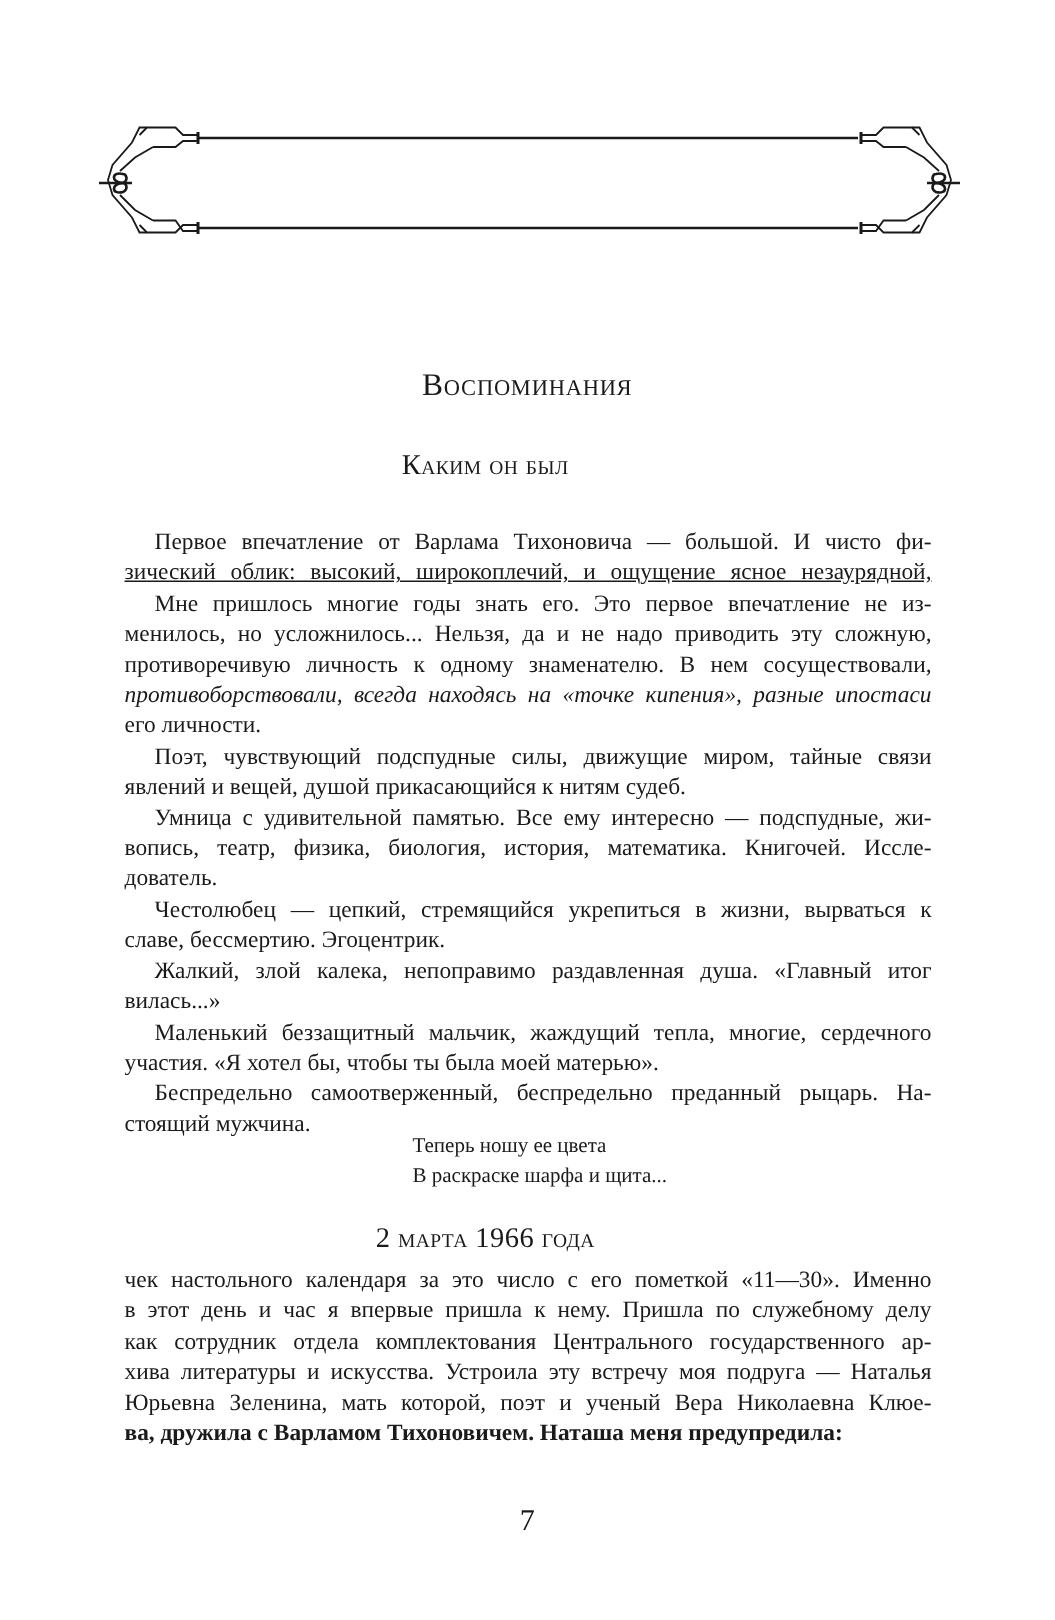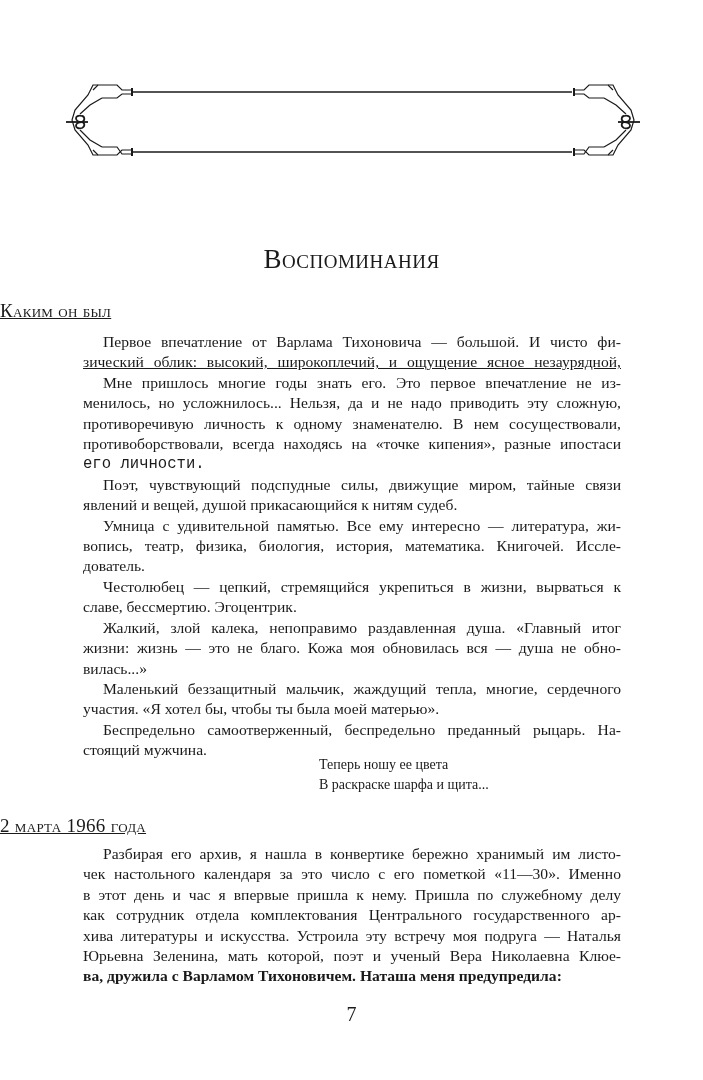--- a/index.html
+++ b/index.html
@@ -4,42 +4,42 @@
 <style>
   html, body { margin: 0; padding: 0; background: #ffffff; }
   body {
     width: 703px; height: 1080px; position: relative; overflow: hidden;
     font-family: "Liberation Serif", "DejaVu Serif", serif;
     color: #1a1a1a;
   }
   .frame { position: absolute; left: 60px; top: 70px; width: 586px; height: 90px; }
   .section-title {
     position: absolute; left: 0; width: 703px; top: 244px; text-align: center;
-    font-size: 27px; font-variant: small-caps; letter-spacing: 0.5px;
+    font-size: 21px; font-variant: small-caps; letter-spacing: 0.5px;
   }
   .chapter-title {
-    position: absolute; left: 0; width: 647px; text-align: left;
-    font-size: 19px; font-variant: small-caps; letter-spacing: 0.3px; text-decoration: underline;
+    position: absolute; left: 0; width: 647px; text-align: center;
+    font-size: 19px; font-variant: small-caps; letter-spacing: 0.3px;
   }
   .ch1 { top: 300px; }
   .ch2 { top: 815px; }
   .block {
     position: absolute; left: 83px; width: 538px;
     font-size: 15.6px; line-height: 20.4px; text-align: justify;
   }
   .block p { margin: 0; text-indent: 20px; }
   .line { display: block; white-space: nowrap; text-align: justify; text-align-last: justify; }
   .line.last { text-align-last: left; }
-  .b1 { top: 332px; }
+  .b1 { top: 352px; }
   .b2 { top: 844px; }
   .poem {
     position: absolute; left: 275px; top: 755px;
     font-size: 14px; line-height: 20px;
   }
-  .poem div { white-space: nowrap; margin-left: 44px; }
+  .poem div { white-space: nowrap; }
   .page-number {
     position: absolute; left: 0; width: 703px; top: 1003px; text-align: center;
     font-size: 20px;
   }
 </style>
 </head>
 <body>
 
 <svg class="frame" viewBox="0 0 586 90" fill="none" stroke="#1a1a1a" stroke-width="1.2">
 
@@ -83,39 +83,38 @@
 
 <div class="block b1" id="body-0">
     <p>
       <span class="line">Первое впечатление от Варлама Тихоновича — большой. И чисто фи-</span>
       <span class="line" style="margin-left: -20px; text-decoration: underline;">зический облик: высокий, широкоплечий, и ощущение ясное незаурядной,</span>
     </p>
     <p>
       <span class="line">Мне пришлось многие годы знать его. Это первое впечатление не из-</span>
       <span class="line" style="margin-left: -20px;">менилось, но усложнилось... Нельзя, да и не надо приводить эту сложную,</span>
       <span class="line" style="margin-left: -20px;">противоречивую личность к одному знаменателю. В нем сосуществовали,</span>
-      <span class="line" style="margin-left: -20px;">противоборствовали, всегда находясь на «точке кипения», разные ипостаси</span>
-      <span class="line last" style="margin-left: -20px; font-family: Liberation Mono, monospace;">его личности.</span>
+      <span class="line" style="margin-left: -20px; font-style: italic;">противоборствовали, всегда находясь на «точке кипения», разные ипостаси</span>
+      <span class="line last" style="margin-left: -20px;">его личности.</span>
     </p>
     <p>
       <span class="line">Поэт, чувствующий подспудные силы, движущие миром, тайные связи</span>
       <span class="line last" style="margin-left: -20px;">явлений и вещей, душой прикасающийся к нитям судеб.</span>
     </p>
     <p>
-      <span class="line">Умница с удивительной памятью. Все ему интересно — литература, жи-</span>
+      <span class="line">Умница с удивительной памятью. Все ему интересно — подспудные, жи-</span>
       <span class="line" style="margin-left: -20px;">вопись, театр, физика, биология, история, математика. Книгочей. Иссле-</span>
       <span class="line last" style="margin-left: -20px;">дователь.</span>
     </p>
     <p>
       <span class="line">Честолюбец — цепкий, стремящийся укрепиться в жизни, вырваться к</span>
       <span class="line last" style="margin-left: -20px;">славе, бессмертию. Эгоцентрик.</span>
     </p>
     <p>
       <span class="line">Жалкий, злой калека, непоправимо раздавленная душа. «Главный итог</span>
-      <span class="line" style="margin-left: -20px;">жизни: жизнь — это не благо. Кожа моя обновилась вся — душа не обно-</span>
       <span class="line last" style="margin-left: -20px;">вилась...»</span>
     </p>
     <p>
       <span class="line">Маленький беззащитный мальчик, жаждущий тепла, многие, сердечного</span>
       <span class="line last" style="margin-left: -20px;">участия. «Я хотел бы, чтобы ты была моей матерью».</span>
     </p>
     <p>
       <span class="line">Беспредельно самоотверженный, беспредельно преданный рыцарь. На-</span>
       <span class="line last" style="margin-left: -20px;">стоящий мужчина.</span>
     </p>
@@ -123,21 +122,20 @@
 
 <div class="poem">
   <div>Теперь ношу ее цвета</div>
   <div>В раскраске шарфа и щита...</div>
 </div>
 
 <div class="chapter-title ch2">2 марта 1966 года</div>
 
 <div class="block b2" id="body-1">
     <p>
-      <span class="line">Разбирая его архив, я нашла в конвертике бережно хранимый им листо-</span>
       <span class="line" style="margin-left: -20px;">чек настольного календаря за это число с его пометкой «11—30». Именно</span>
       <span class="line" style="margin-left: -20px;">в этот день и час я впервые пришла к нему. Пришла по служебному делу</span>
       <span class="line" style="margin-left: -20px;">как сотрудник отдела комплектования Центрального государственного ар-</span>
       <span class="line" style="margin-left: -20px;">хива литературы и искусства. Устроила эту встречу моя подруга — Наталья</span>
       <span class="line" style="margin-left: -20px;">Юрьевна Зеленина, мать которой, поэт и ученый Вера Николаевна Клюе-</span>
       <span class="line last" style="margin-left: -20px; font-weight: bold;">ва, дружила с Варламом Тихоновичем. Наташа меня предупредила:</span>
     </p>
   </div>
 
 <div class="page-number">7</div>

